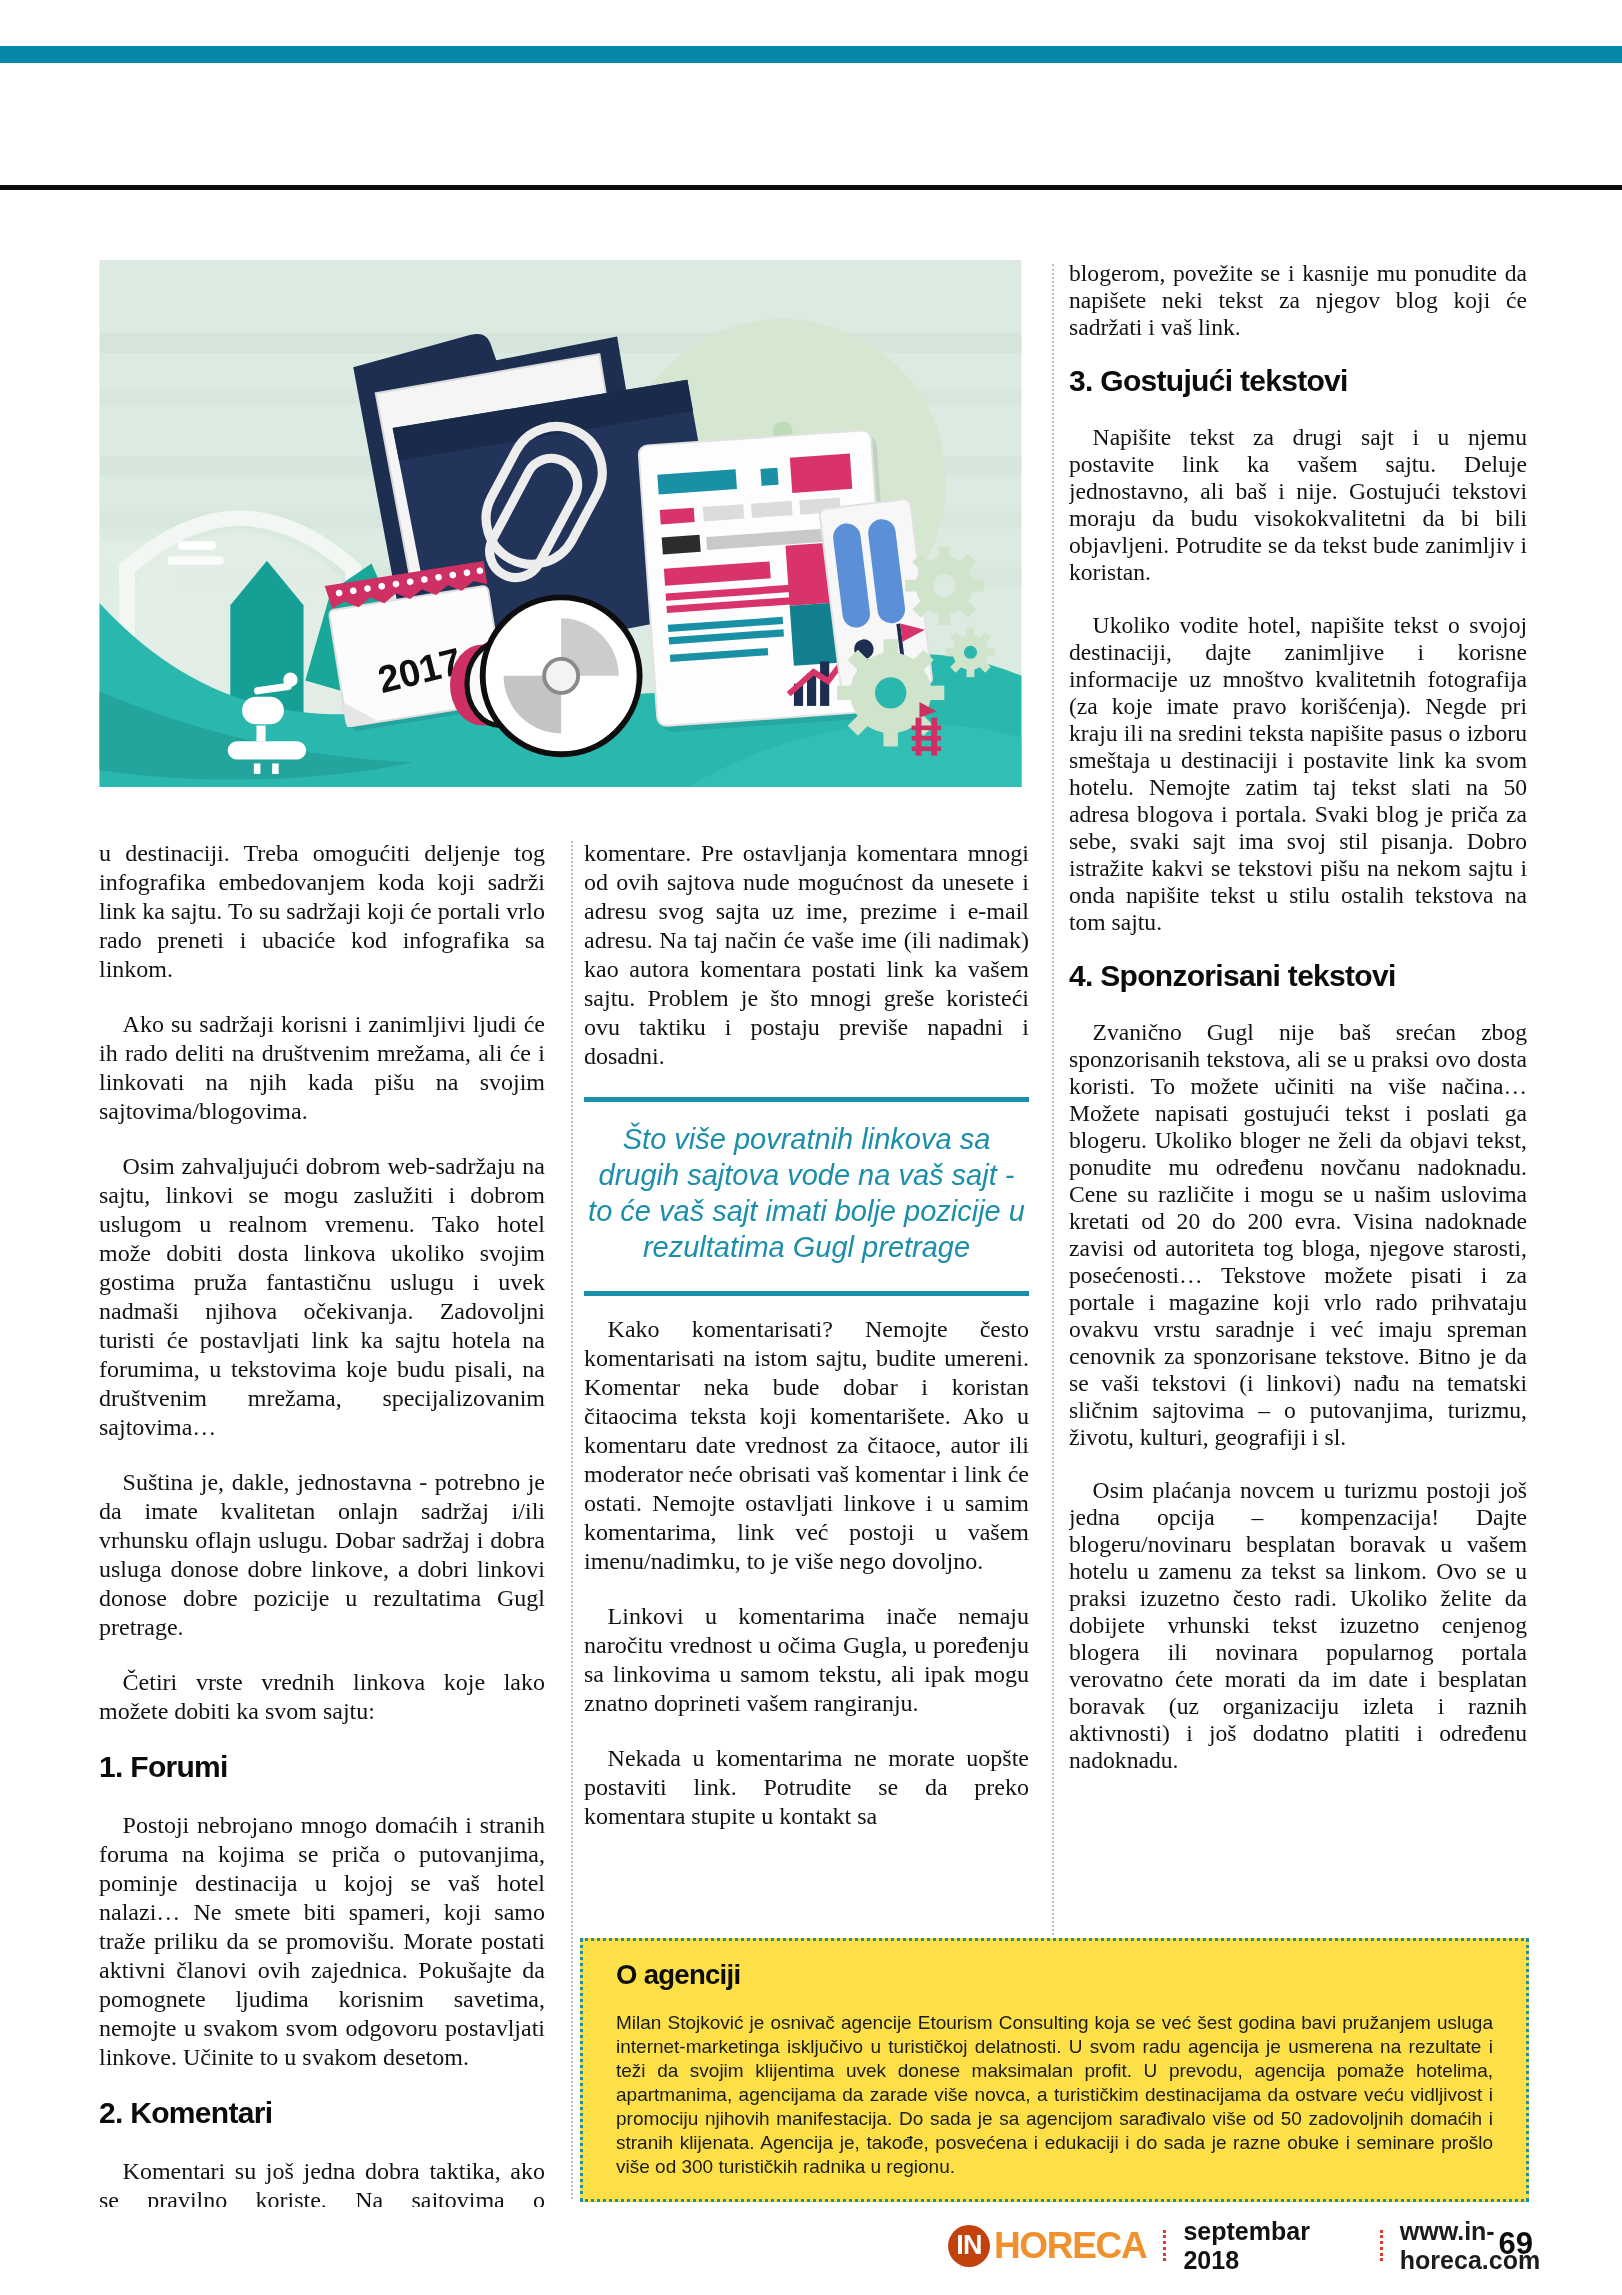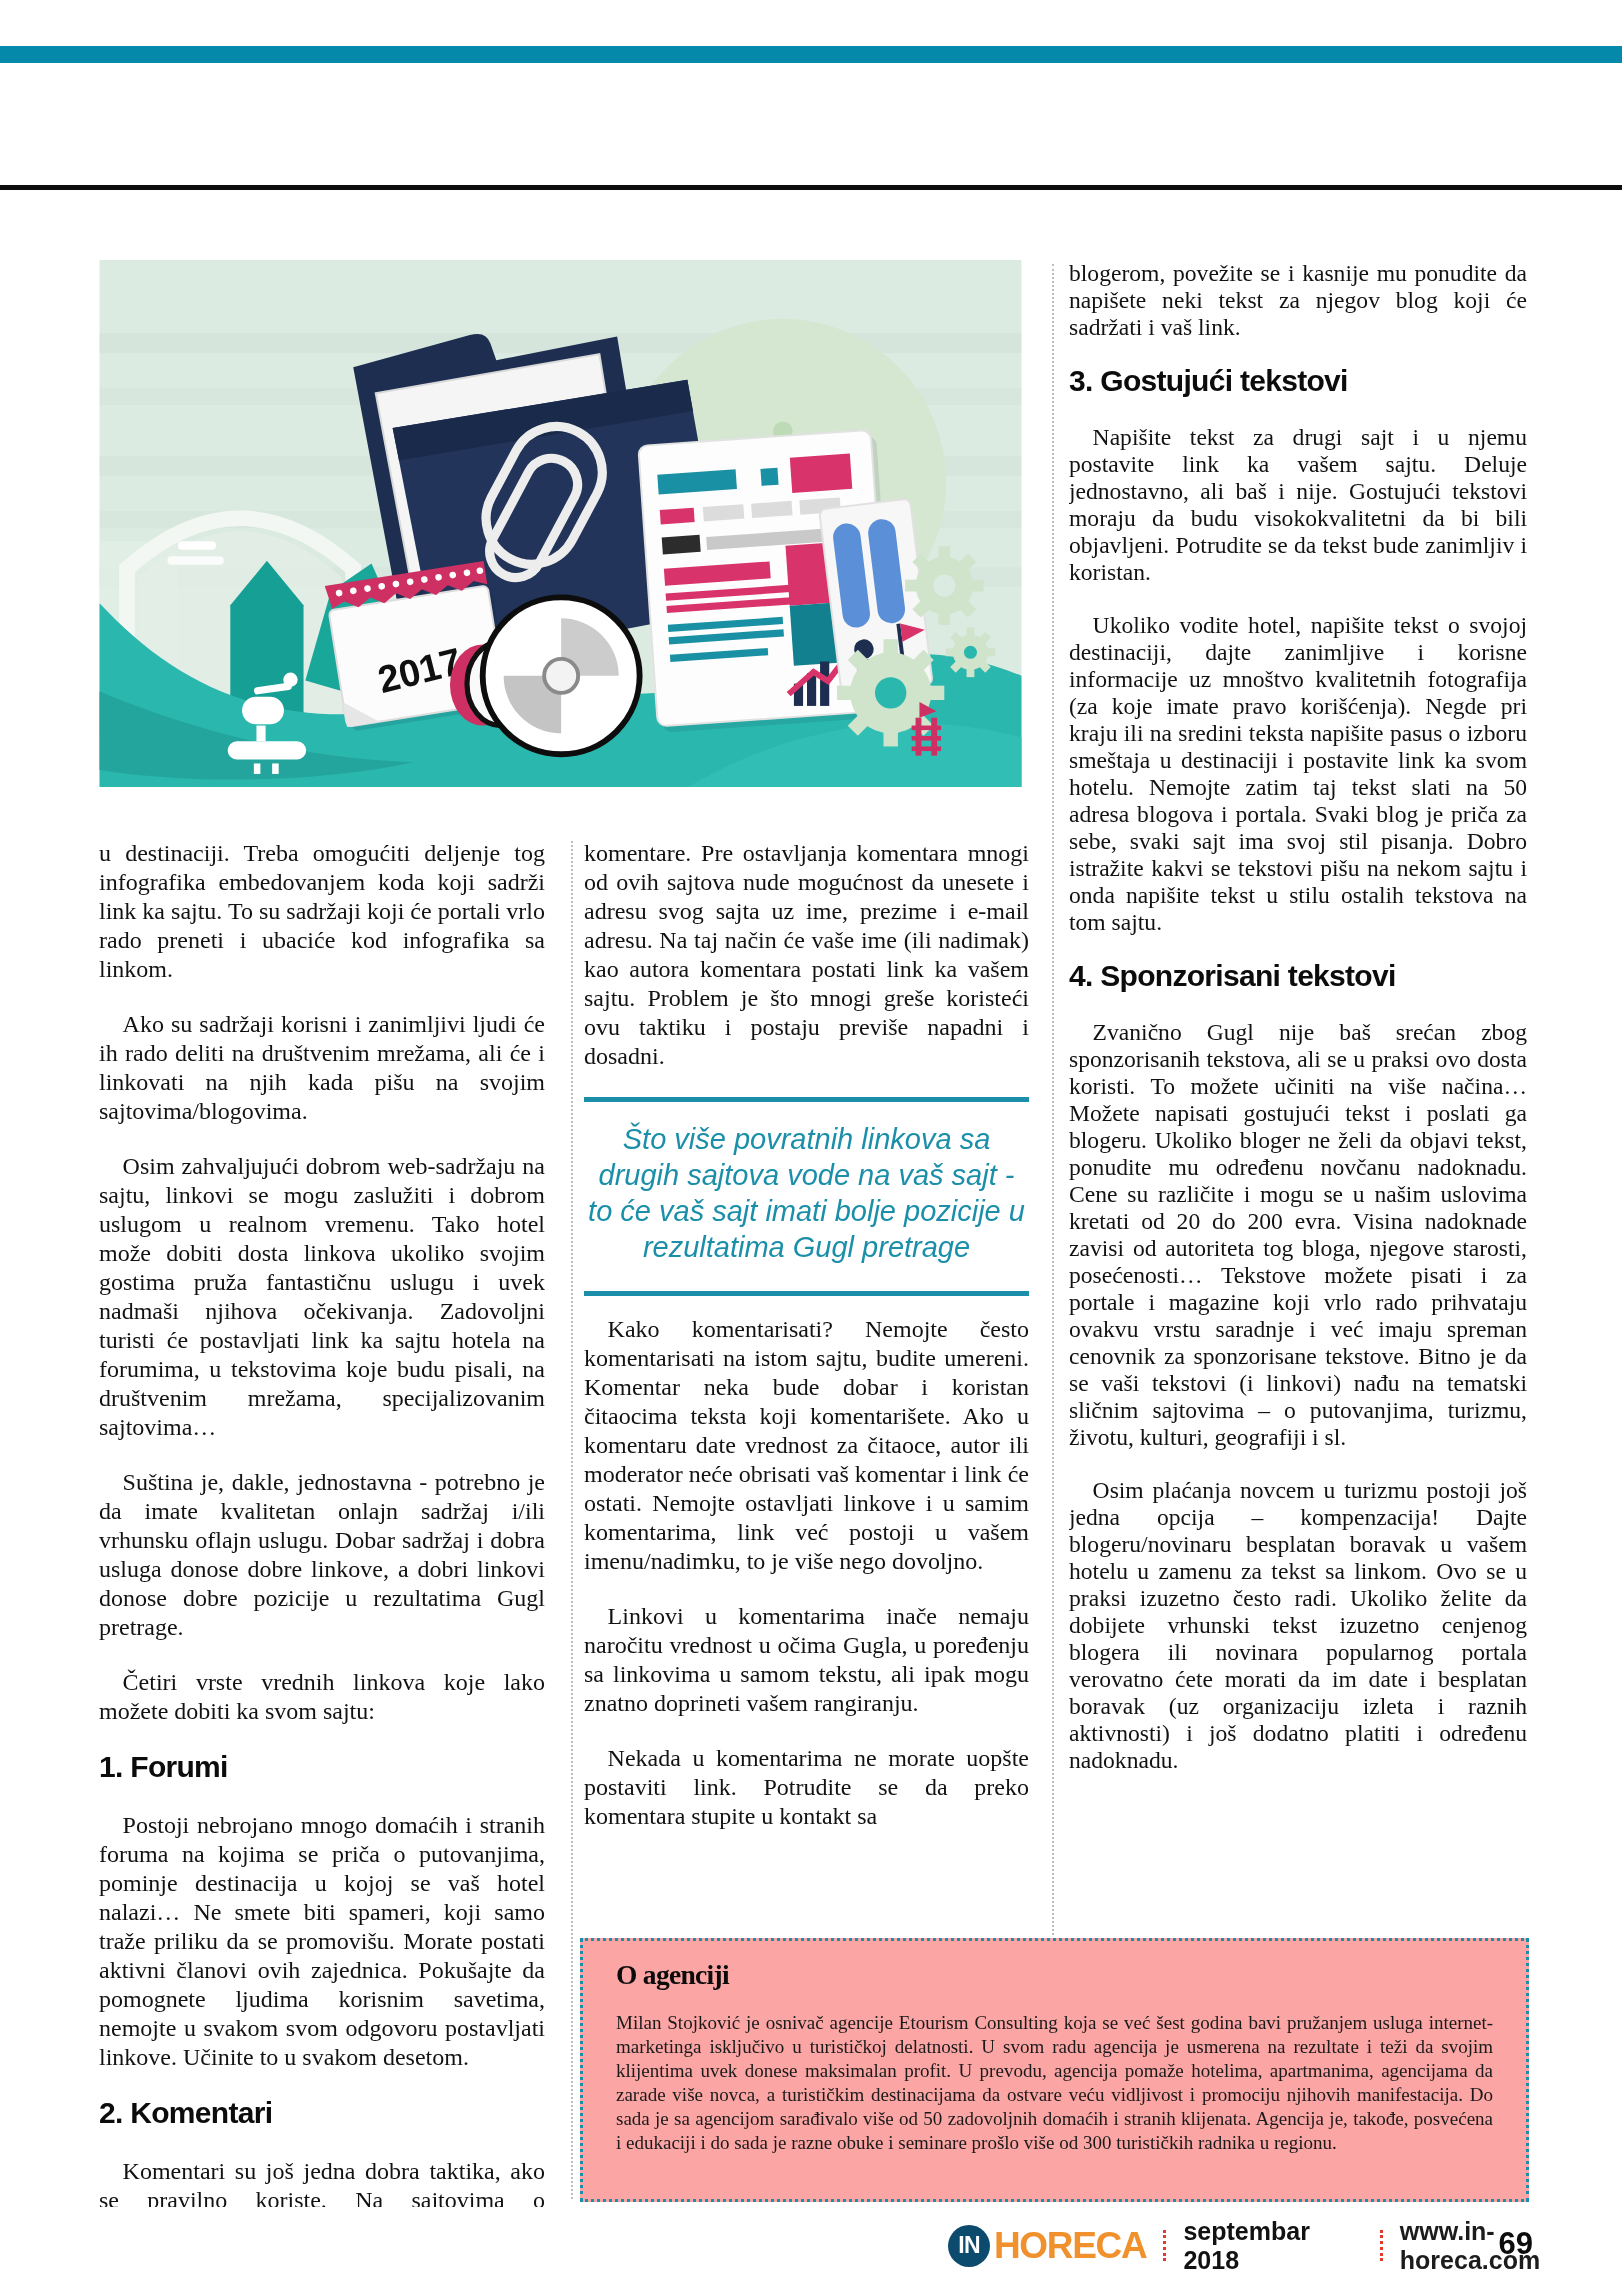--- a/index.html
+++ b/index.html
@@ -28,32 +28,32 @@
   .pull-quote{font-family:"Liberation Sans",sans-serif;font-style:italic;color:#1b8fa9;
               font-size:29px;line-height:36px;text-align:center;margin:23.6px 0;text-indent:0;}
 
   
   .vdiv{position:absolute;width:0;border-left:2px dotted #bdbdbd;}
   .vdiv-left {left:571px;top:841px;height:1358px;}
   .vdiv-right{left:1052px;top:264px;height:1671px;}
 
   
   .about{position:absolute;left:580px;top:1938px;width:949px;height:264px;box-sizing:border-box;
-         background:#fca5a5;border:3.3px dotted #1b8fa9;padding:18.3px 33px 13px;z-index:3;
-         font-family:Liberation Serif, serif;}
+         background:#fde047;border:3.3px dotted #1b8fa9;padding:18.3px 33px 13px;z-index:3;
+         font-family:Liberation Sans, sans-serif;}
   .about .title{font-size:27.5px;font-weight:700;letter-spacing:-0.7px;margin:0 0 19.6px;color:#0c0c0c;}
   .about .body{font-size:19px;line-height:24px;text-align:justify;margin:0;color:#1a1a1a;}
 
   
   .footer{position:absolute;left:948px;top:2224px;height:43px;display:flex;align-items:center;
           gap:17px;font-family:"Liberation Sans",sans-serif;z-index:4;}
   .logo{display:flex;align-items:center;}
-  .logo-disc{width:42px;height:42px;border-radius:50%;background:#0c4a6e;color:#ffffff;
+  .logo-disc{width:42px;height:42px;border-radius:50%;background:#c2410c;color:#ffffff;
              display:flex;align-items:center;justify-content:center;font-weight:700;
-             font-size:23px;letter-spacing:-0.7px;}
+             font-size:27px;letter-spacing:-0.7px;}
   .logo-text{color:#f0912d;font-weight:700;font-size:37px;letter-spacing:-1.3px;margin-left:3.9px;}
   .dot-sep{height:31px;width:0;border-left:3.3px dotted #e23b2e;}
   .issue{font-weight:700;font-size:25px;color:#121212;}
   .site{font-size:25px;color:#1c1c1c;font-weight:bold;}
   .pagenum{position:absolute;right:90px;top:2226px;font-family:"Liberation Sans",sans-serif;
            font-weight:700;font-size:31px;color:#0c0c0c;z-index:4;}
 </style>
 </head>
 <body>
 

